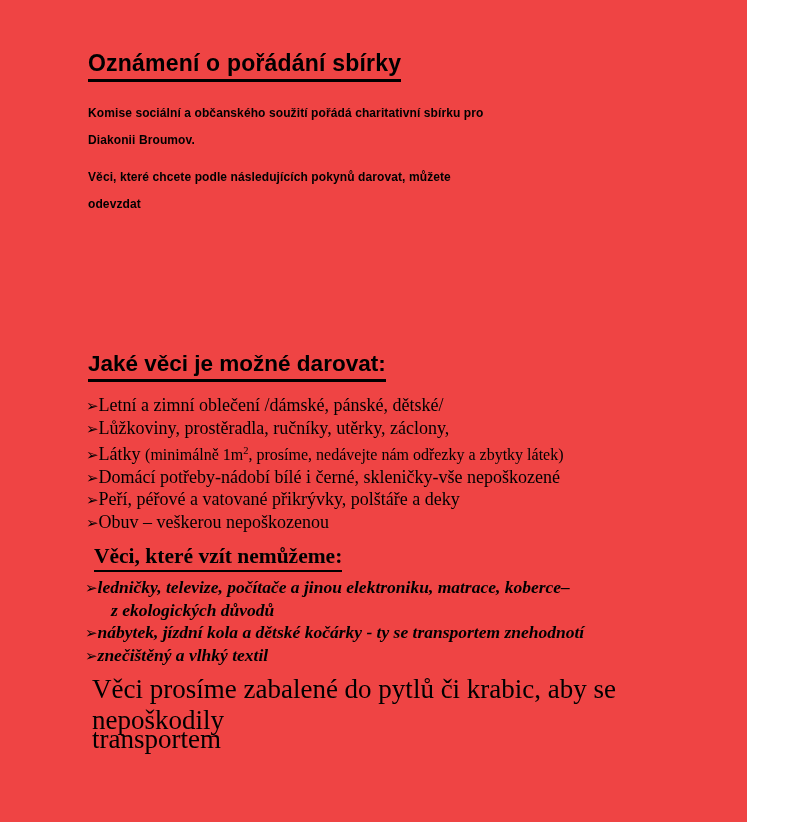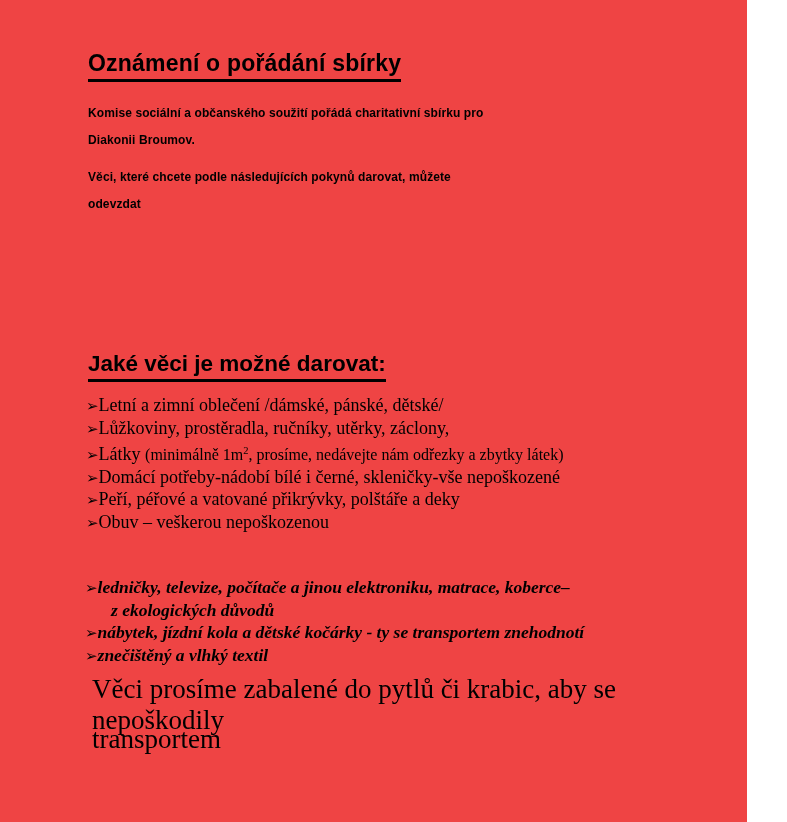--- a/index.html
+++ b/index.html
@@ -144,20 +144,23 @@
       <span class="bullet">➢</span><span>Domácí potřeby-nádobí bílé i černé, skleničky-vše nepoškozené</span>
     </div>
     <div class="li">
       <span class="bullet">➢</span><span>Peří, péřové a vatované přikrývky, polštáře a deky</span>
     </div>
     <div class="li">
       <span class="bullet">➢</span><span>Obuv – veškerou nepoškozenou</span>
     </div>
   </div>
 
+  <h3 class="abs h3" style="margin:0;">
+    <span class="u-med">Věci, které vzít nemůžeme:</span>
+  </h3>
 
   <div class="abs refuse-list">
     <div class="li">
       <span class="bullet">➢</span><span>ledničky, televize, počítače a jinou elektroniku, matrace, koberce–</span>
       <div class="refuse-cont">z ekologických důvodů</div>
     </div>
     <div class="li">
       <span class="bullet">➢</span><span>nábytek, jízdní kola a dětské kočárky - ty se transportem znehodnotí</span>
     </div>
     <div class="li">

